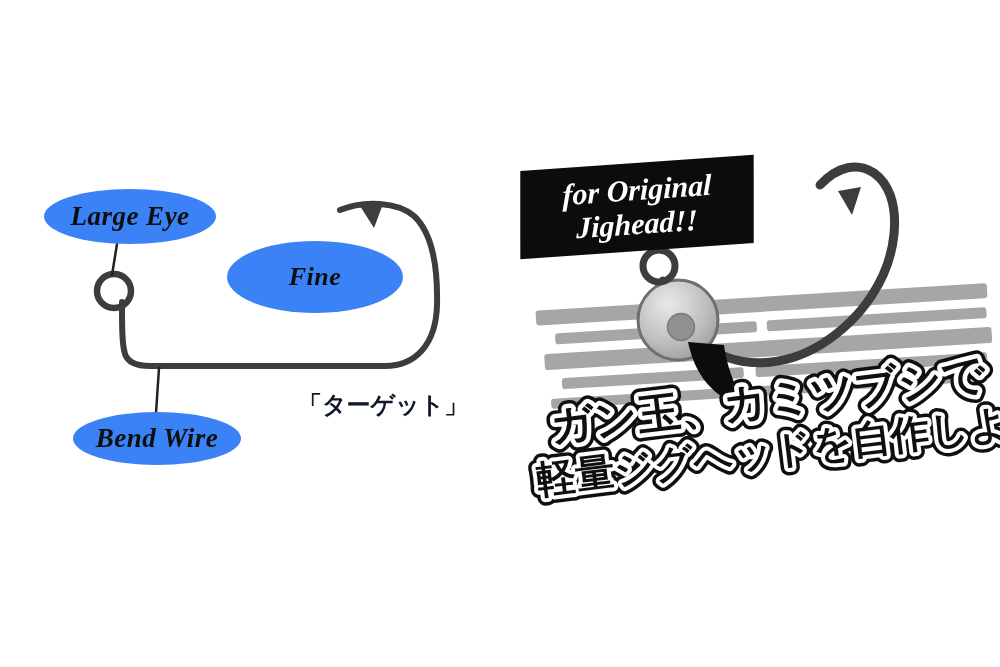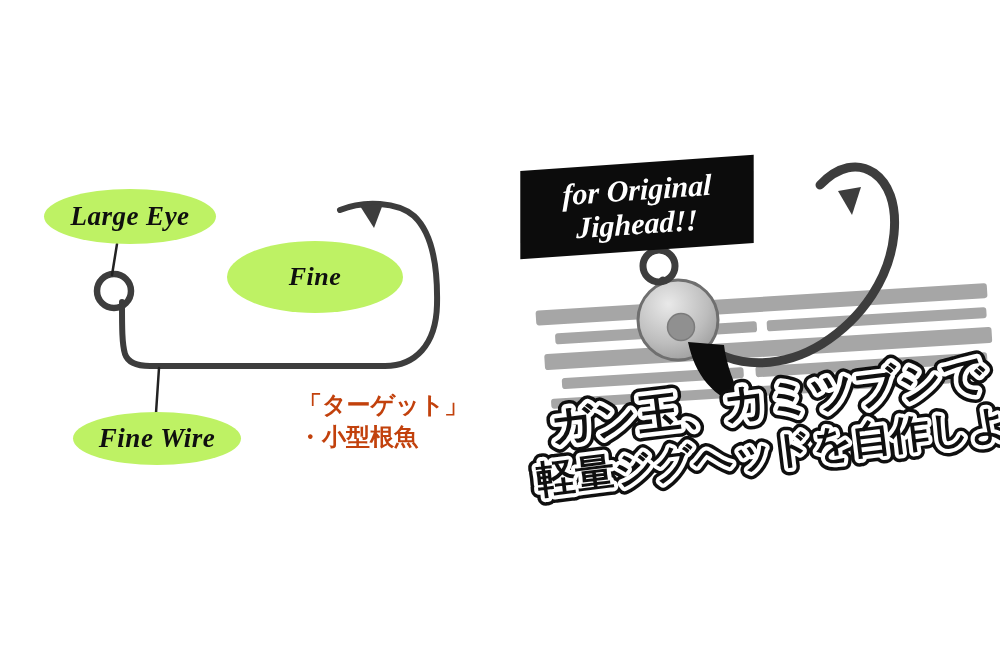--- a/index.html
+++ b/index.html
@@ -2,31 +2,31 @@
 <html><head>
 <meta charset="utf-8">
 <style>
   * { margin:0; padding:0; box-sizing:border-box; }
   html,body { width:1000px; height:667px; }
   body { background:#ffffff; font-family:"Liberation Sans", sans-serif; }
   .canvas { position:relative; width:1000px; height:667px; background:#ffffff; overflow:hidden; }
   .art { position:absolute; left:0; top:0; width:1000px; height:667px; }
 
   .oval-label {
-    position:absolute; background:#bef264; border-radius:50%;
+    position:absolute; background:#3b82f6; border-radius:50%;
     display:flex; flex-direction:column; align-items:center; justify-content:center;
     font-family:"Liberation Serif", serif; font-style:italic; font-weight:bold;
     color:#0f0f0f; text-align:center;
   }
   .oval-label .line { font-size:27px; line-height:1.02; white-space:nowrap; letter-spacing:0.5px; }
   .oval-label.small .line { font-size:26px; }
 
   .target-block {
     position:absolute; left:298px; top:389px;
-    font-weight:700; font-size:24px; line-height:32px; color:#c2410c;
+    font-weight:700; font-size:24px; line-height:32px; color:#0f172a;
     font-family:"Liberation Sans", sans-serif;
   }
   .target-block .t-item { white-space:nowrap; }
 
   .banner {
     position:absolute; left:520px; top:163px; width:234px; height:88px;
     background:#0c0c0c; transform:rotate(-4deg) skewX(-4deg);
     display:flex; flex-direction:column; align-items:center; justify-content:center;
     color:#ffffff; font-family:"Liberation Serif", serif; font-style:italic; font-weight:bold;
   }
@@ -92,26 +92,25 @@
 
   <div class="oval-label" style="left:44px; top:189px; width:172px; height:55px;">
     <span class="line">Large Eye</span>
   </div>
 
   <div class="oval-label small" style="left:227px; top:241px; width:176px; height:72px;">
     <span class="line">Fine</span>
   </div>
 
   <div class="oval-label" style="left:73px; top:412px; width:168px; height:53px;">
-    <span class="line">Fine Wire</span>
+    <span class="line">Bend Wire</span>
   </div>
 
   <div class="target-block">
     <div class="t-item">「ターゲット」</div>
-    <div class="t-item">・小型根魚</div>
   </div>
 
   <div class="banner">
     <span class="b-line">for Original</span>
     <span class="b-line">Jighead!!</span>
   </div>
 
 </div>
 
 </body></html>

